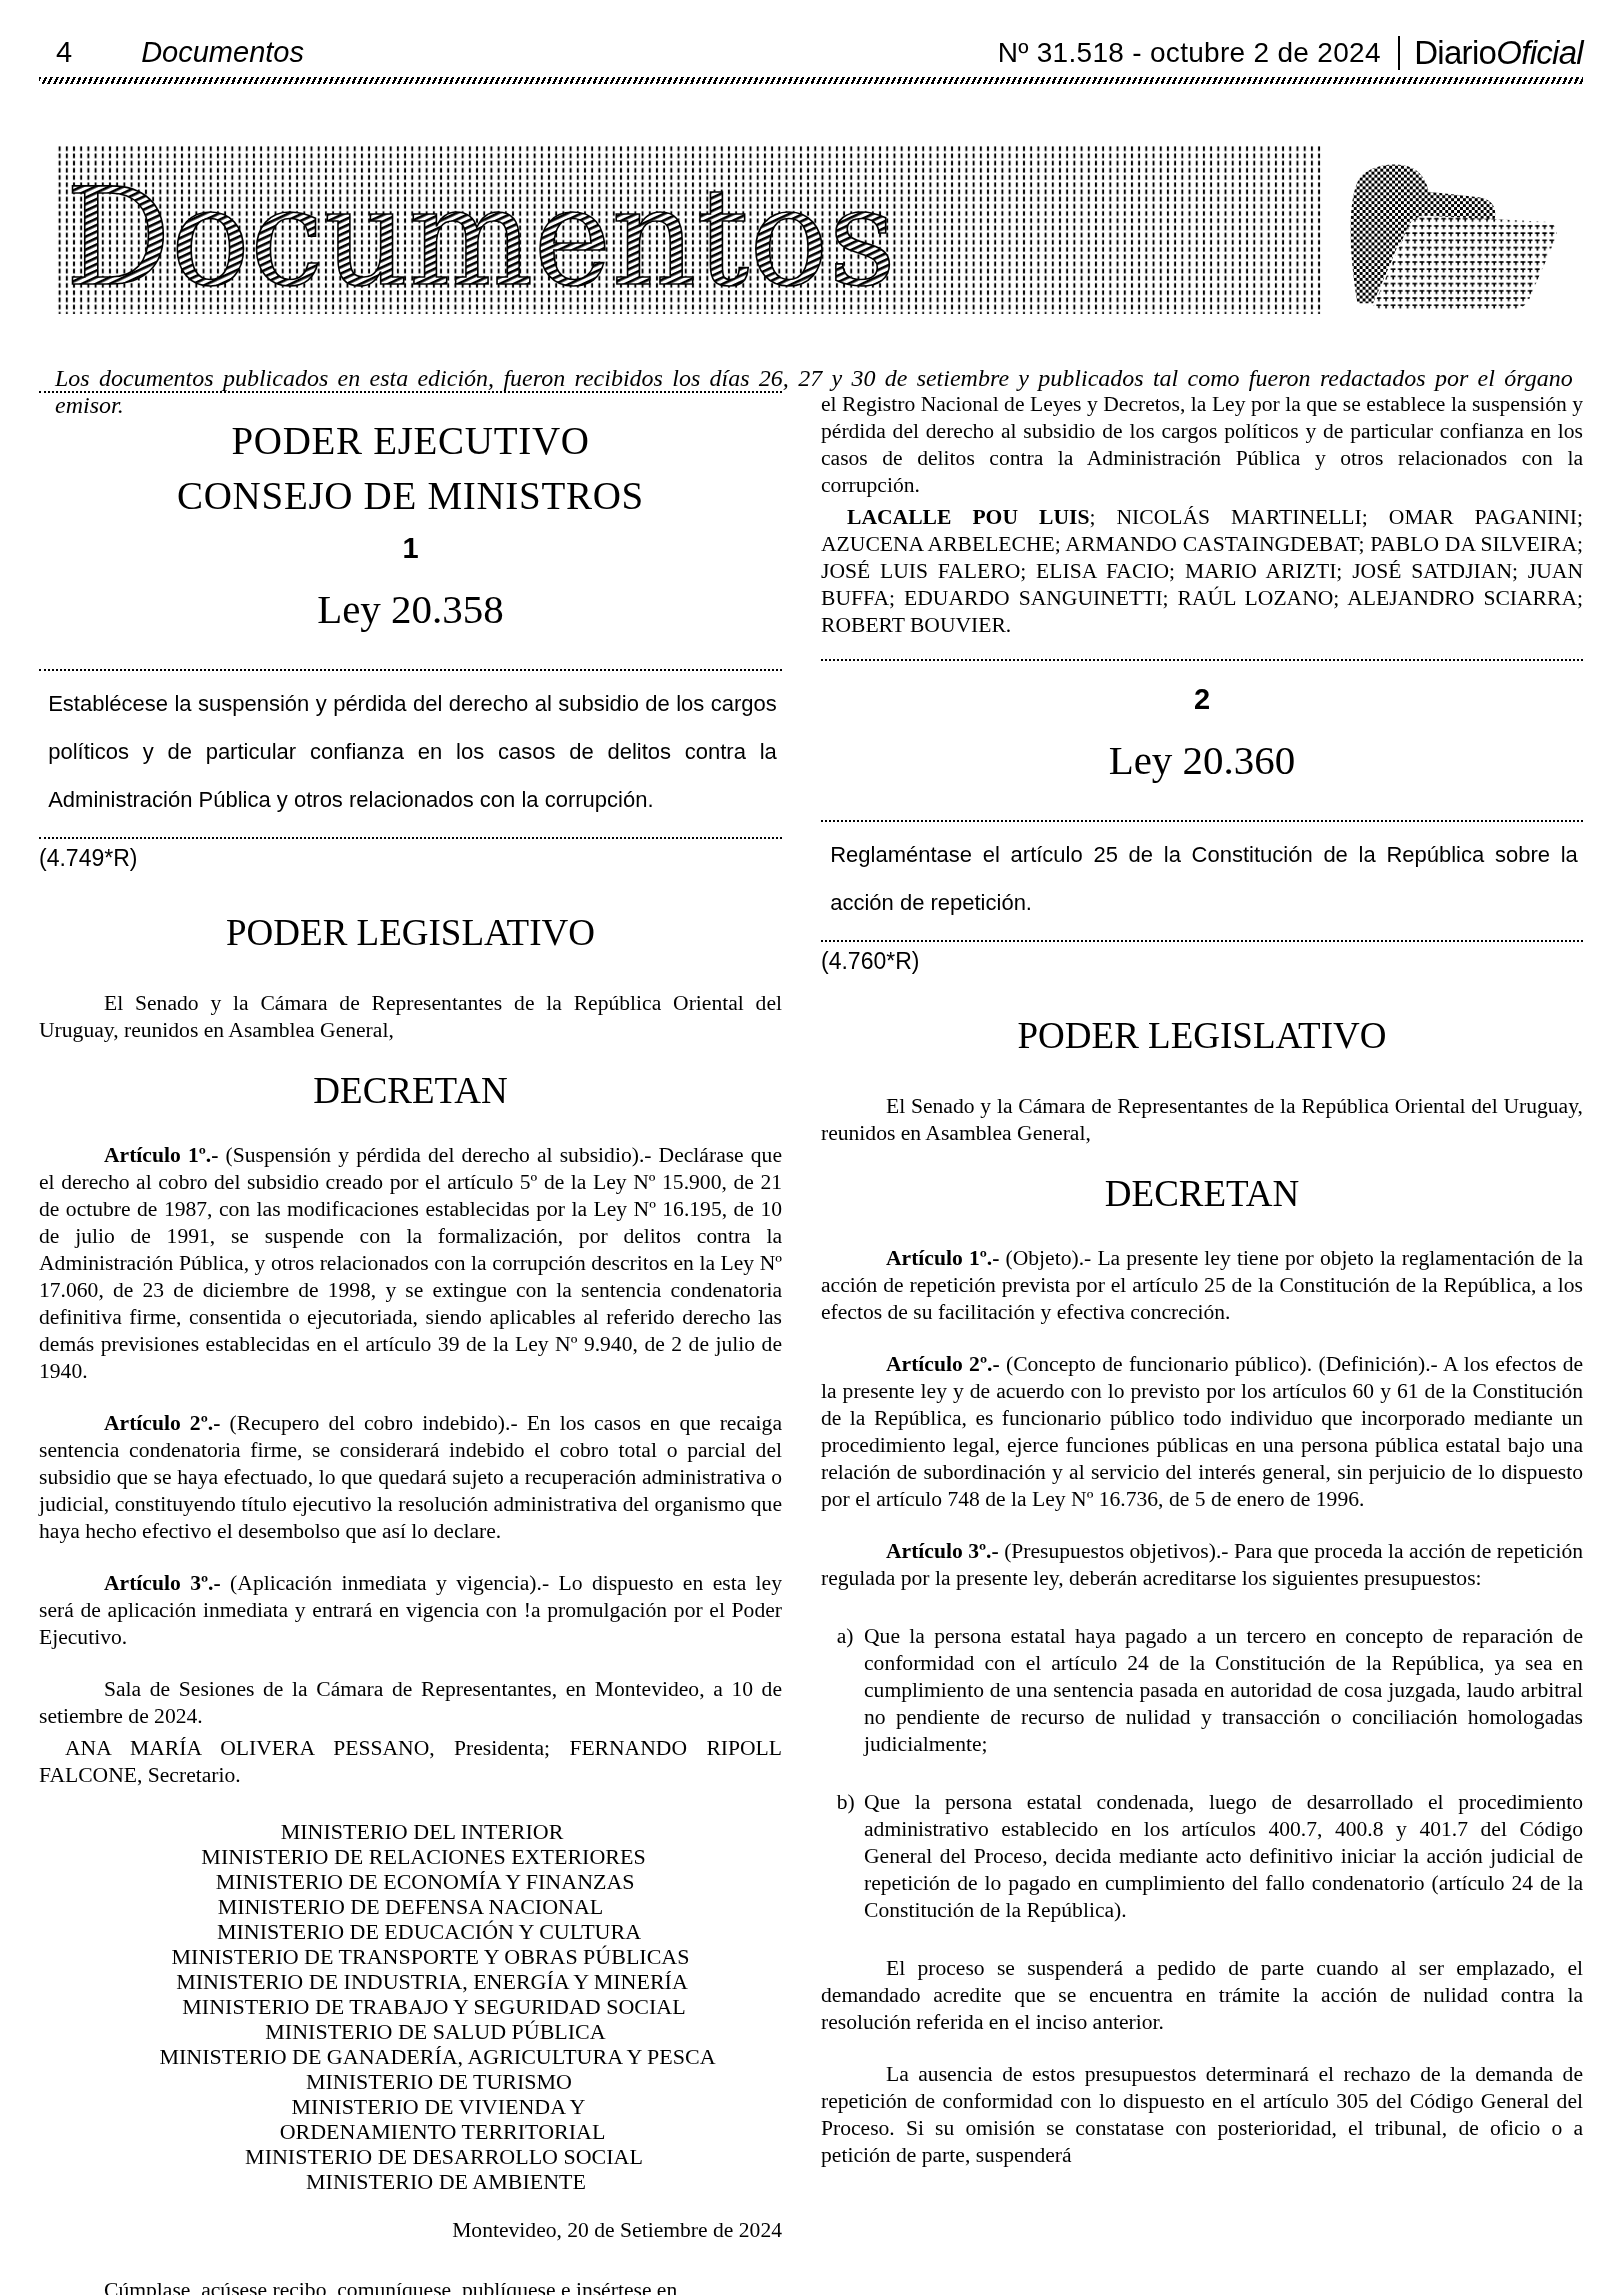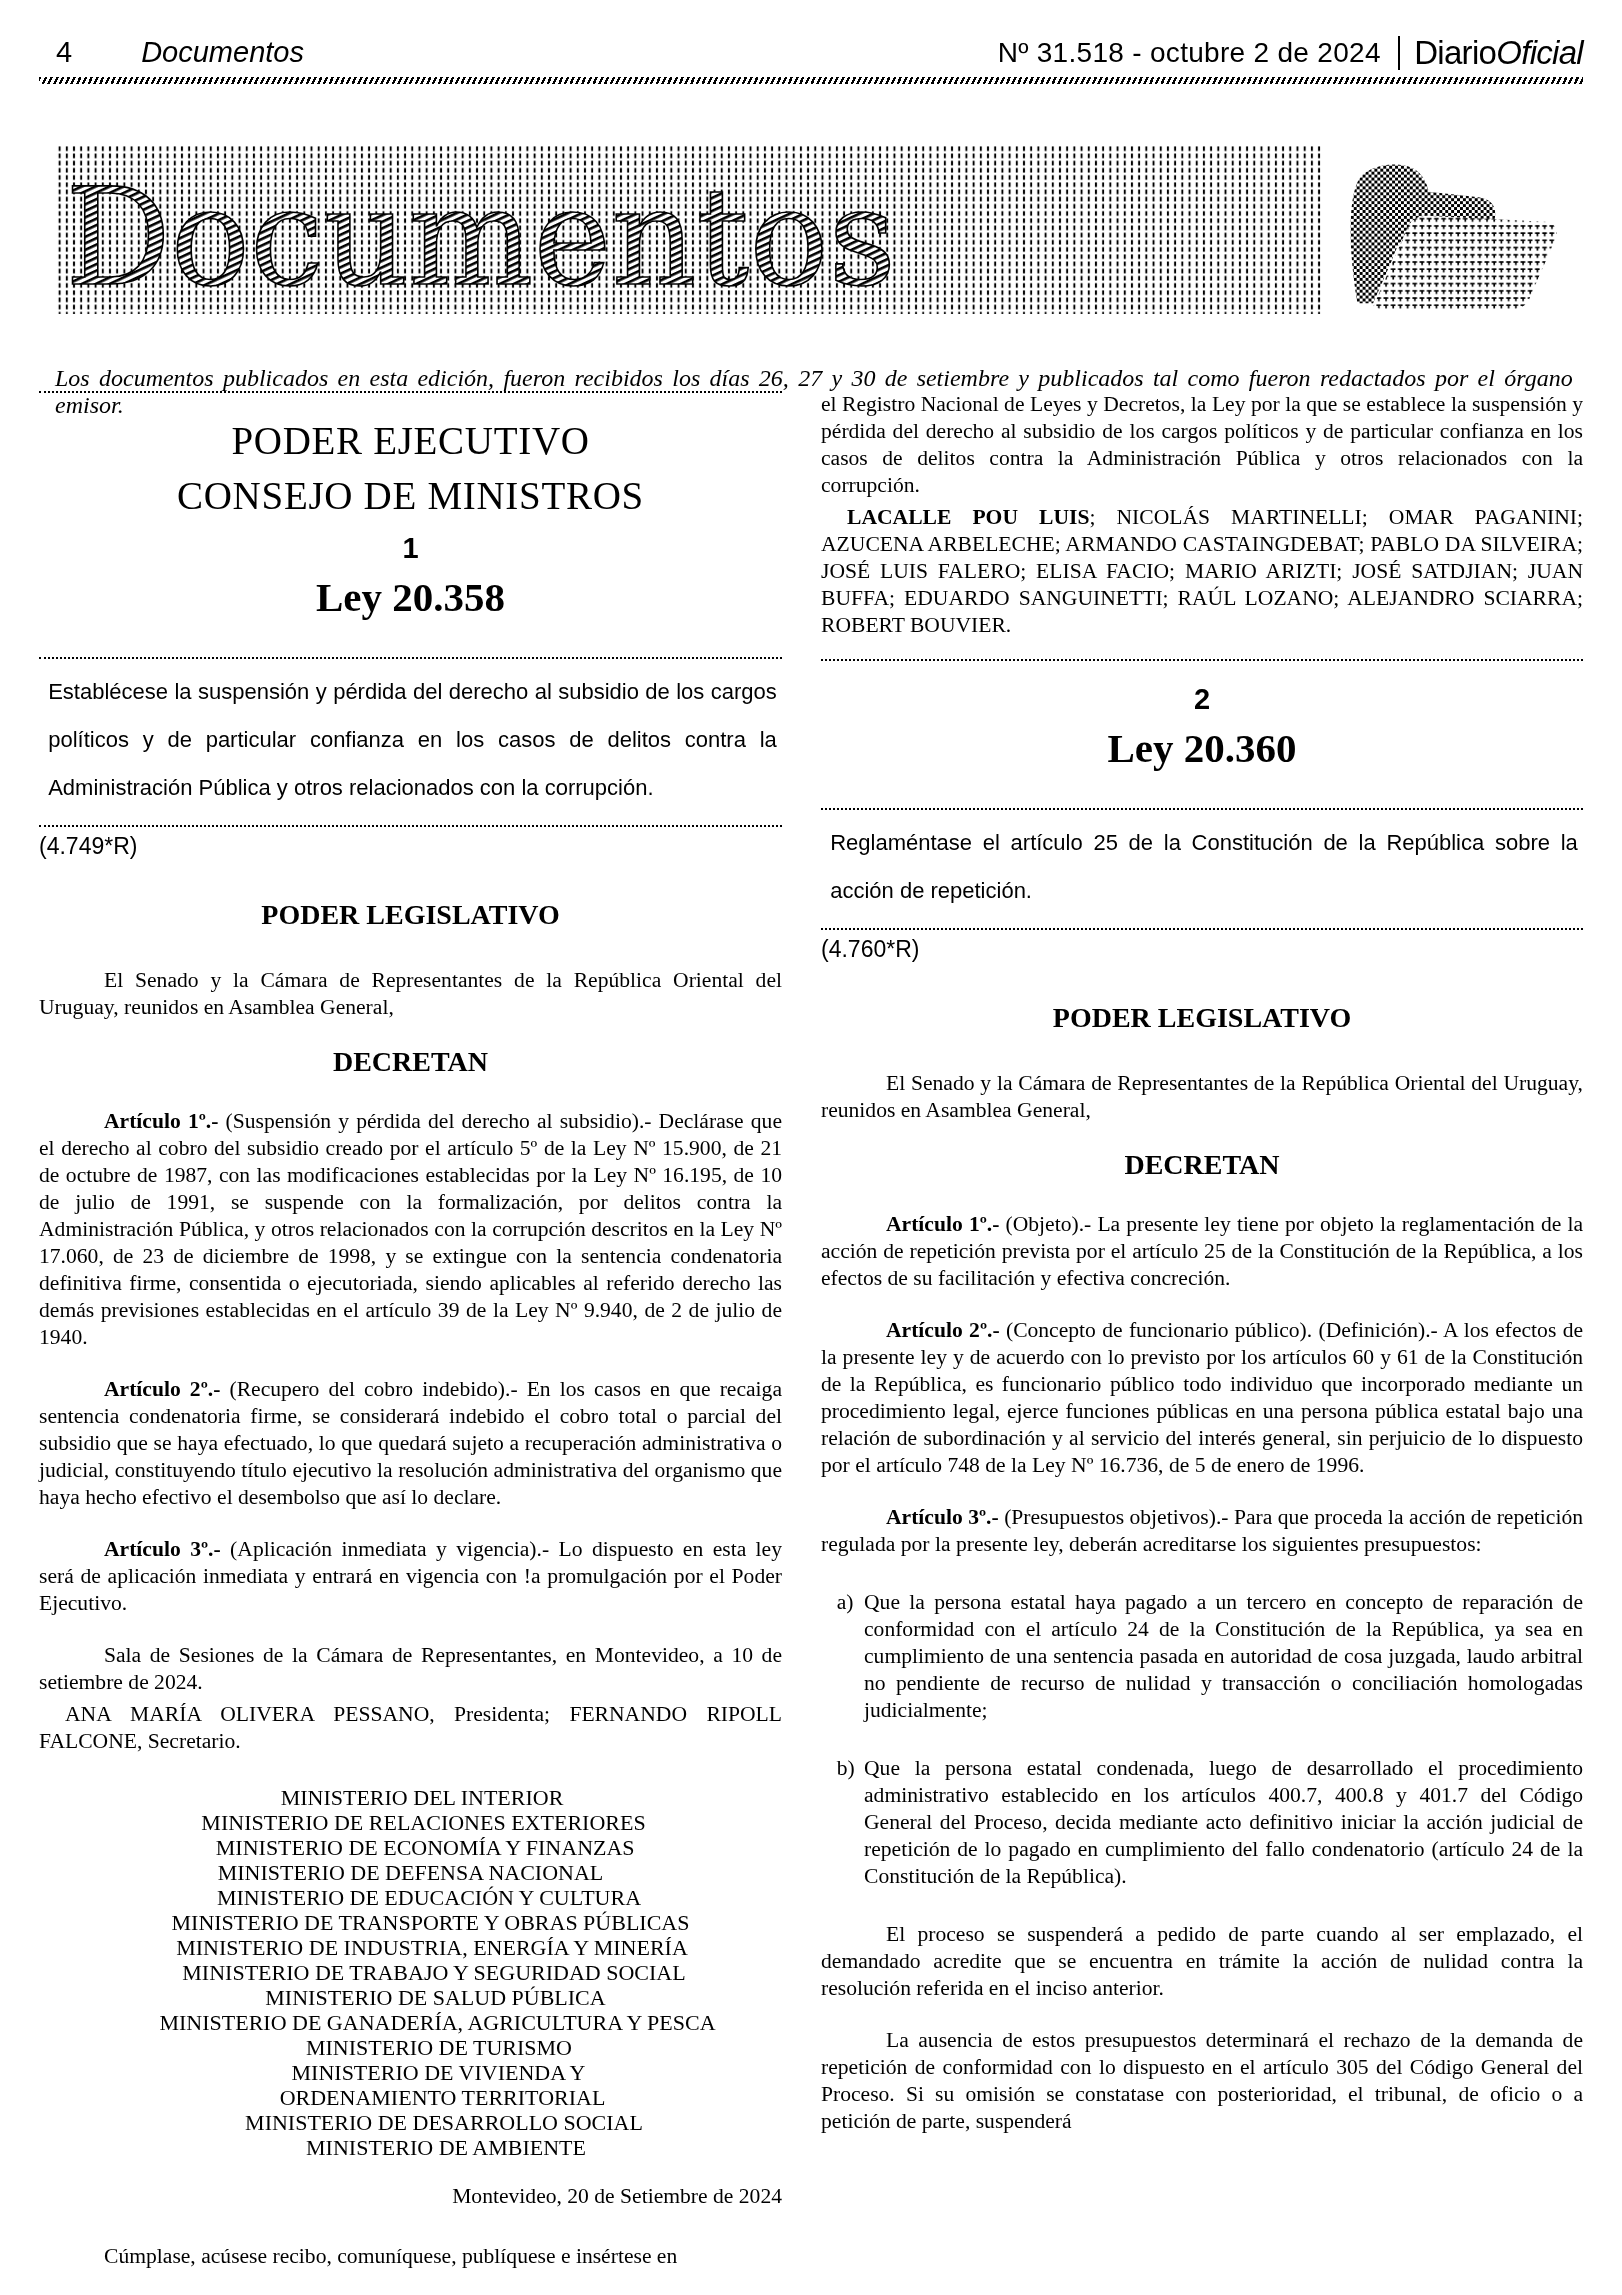--- a/index.html
+++ b/index.html
@@ -34,28 +34,28 @@
   .cols{position:absolute;top:391px;left:39px;display:flex;gap:39px;}
   .col-left{width:743px;}
   .col-right{width:762px;}
 
   .dotrule{border-top:2px dotted #000;height:0;margin:0;}
 
   .h-power{font-size:39px;font-weight:400;text-align:center;line-height:55px;
            margin:19.6px 0 0;letter-spacing:0.7px;}
   .order-num{font-family:"Liberation Sans",sans-serif;font-weight:700;font-size:29px;
              text-align:center;margin:9.2px 0 3.9px;}
-  .law-title{font-size:41px;font-weight:700;text-align:center;margin:8px 0 36px;}
+  .law-title{font-size:41px;font-weight:400;text-align:center;margin:20px 0 36px;}
 
   .summary-box{border-top:2px dotted #000;border-bottom:2px dotted #000;
                font-family:"Liberation Sans",sans-serif;font-size:22px;line-height:48px;
                text-align:justify;padding:9.2px 5.2px 13px 9.2px;margin:0;}
   .ref{font-family:"Liberation Sans",sans-serif;font-size:23px;margin:6.5px 0 39px;}
 
-  .h-sub{font-size:28px;font-weight:700;text-align:center;margin:0 0 36px;}
+  .h-sub{font-size:37px;font-weight:400;text-align:center;margin:0 0 36px;}
   .h-sub.decretan{margin:6.5px 0 29.4px;}
 
   .jp{font-size:21.6px;line-height:27px;text-align:justify;margin:0 0 25px;}
   .ind{text-indent:65px;}
   .ind40{text-indent:26px;}
   .nogap{margin-bottom:5.2px;}
 
   .ministries{margin:7.9px 0 23.6px;}
   .ministry{font-size:22px;line-height:25px;white-space:nowrap;text-align:center;}
 

